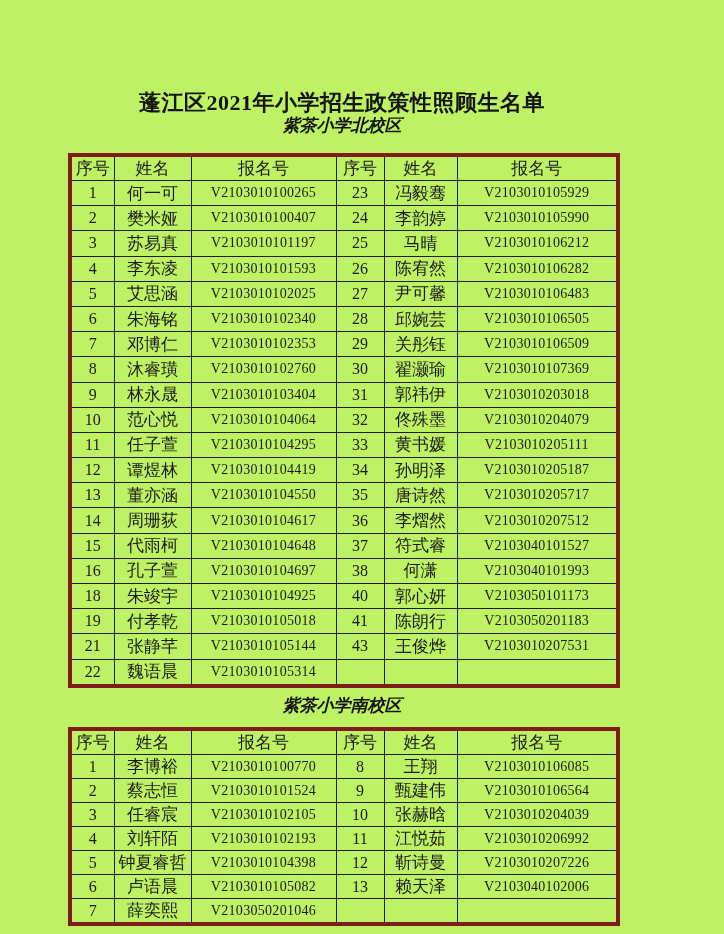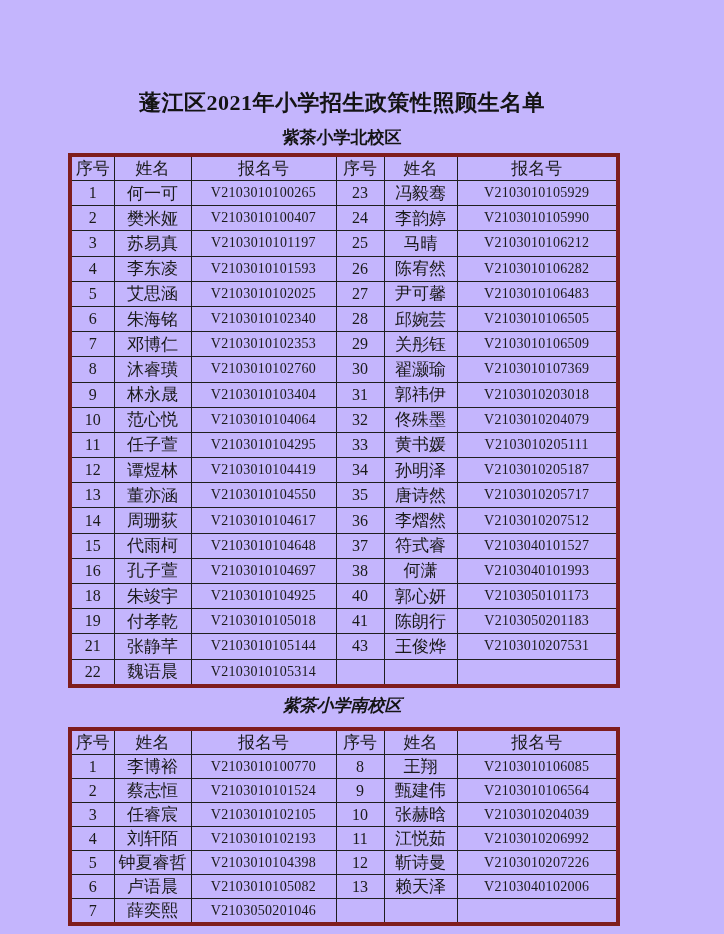--- a/index.html
+++ b/index.html
@@ -1,20 +1,20 @@
 <!DOCTYPE html>
 <html><head>
 <meta charset="utf-8">
 <style>
   html, body { margin: 0; padding: 0; background: #ffffff; }
   .page {
     position: relative;
     width: 724px;
     height: 934px;
-    background: #c4b5fd;
+    background: #bef264;
     font-family: "Liberation Serif", "DejaVu Serif", serif;
     color: #1a1a1a;
     overflow: hidden;
   }
   .doc-title {
     position: absolute;
     left: 68px;
     width: 548px;
     top: 88px;
     margin: 0;
@@ -27,21 +27,21 @@
   .subtitle {
     position: absolute;
     left: 68px;
     width: 548px;
     margin: 0;
     text-align: center;
     font-size: 17px;
     font-weight: bold;
     color: #141414;
   }
-  .subtitle.s1 { top: 126px; }
+  .subtitle.s1 { top: 114px; font-style: italic; }
   .subtitle.s2 { top: 694px; font-style: italic; }
   .subtitle.s3 { top: 906px; }
   table.roster {
     position: absolute;
     left: 68px;
     width: 548px;
     border-collapse: collapse;
     table-layout: fixed;
     border: 4px solid #7f1d1d;
   }

